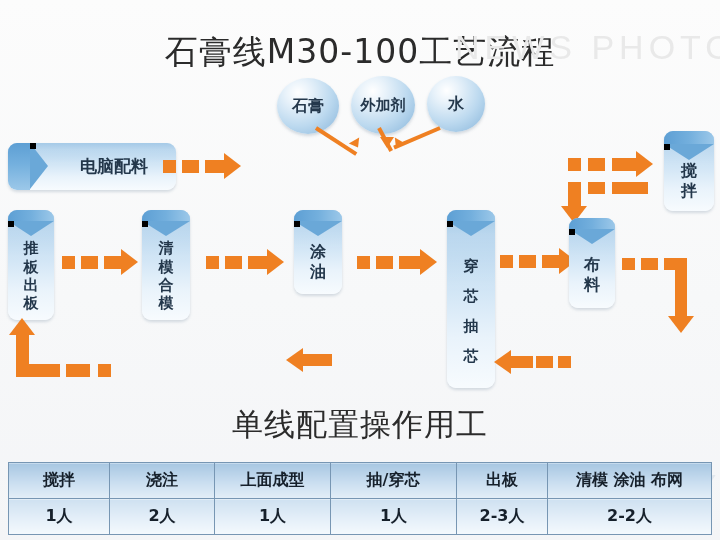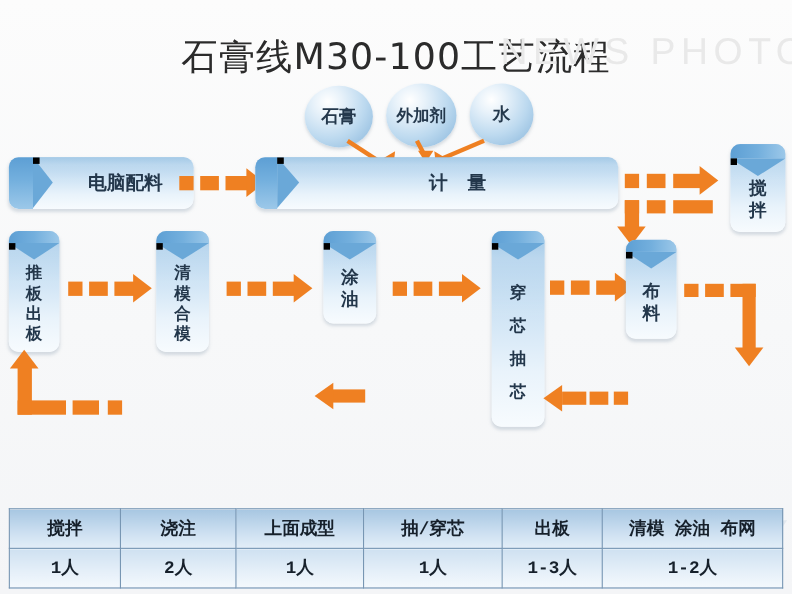--- a/index.html
+++ b/index.html
@@ -105,35 +105,36 @@
   .diag{position:absolute;transform-origin:0 50%;height:4px;background:#ef8022;}
 
   
   #ratio-table{
     position:absolute;left:8px;top:462px;width:704px;
     border-collapse:collapse;table-layout:fixed;
     font-family:"DejaVu Sans","Liberation Sans",sans-serif;
   }
   #ratio-table th,#ratio-table td{
     border:1px solid #7796b3;text-align:center;color:#16202b;
-    font-size:16px;font-weight:700;padding:0;height:35px;font-family:Liberation Mono, monospace;
+    font-size:16px;font-weight:700;padding:0;height:35px;
   }
   #ratio-table th{
     background:linear-gradient(180deg,#a8c7e2 0%,#cadef0 55%,#e3eef8 100%);
   }
   #ratio-table td{
     background:linear-gradient(180deg,#cfe1f1 0%,#e6f0f9 60%,#f4f9fd 100%);
   }
 </style>
 </head>
 <body>
 
 <div id="stage">
 
   <div class="title" id="main-title">石膏线M30-100工艺流程</div>
+  <div class="title" id="sub-title">单线配置操作用工</div>
 
   <div class="wm" id="wm-top">NEWS PHOTO</div>
   <div class="wm" id="wm-bot">MAKA COMPANY</div>
 
   <div class="oval" style="left:277px;top:78px;width:62px;height:56px;font-size:16px;">
     <span>石膏</span>
   </div>
   <div class="oval" style="left:351px;top:76px;width:64px;height:58px;font-size:15px;">
     <span>外加剂</span>
   </div>
@@ -156,27 +157,20 @@
     </div>
     <div class="shine"></div>
     <div class="label" style="font-size:17px;">电脑配料</div>
   </div>
 
   <div class="dash" style="left:163px;top:160px;width:13px;height:13px;"></div>
   <div class="dash" style="left:182px;top:160px;width:17px;height:13px;"></div>
   <div class="or" style="left:205px;top:160px;width:22px;height:13px;"></div>
   <div class="tri tri-r" style="left:224px;top:153px;border-width:13px 0 13px 17px;"></div>
 
-  <div class="box h" style="left:232px;top:143px;width:330px;height:47px;">
-    <div class="chev" style="width:20px;">
-      <i style="position:absolute;left:100%;top:0;width:0;height:0;border-style:solid;border-width:23.5px 0 23.5px 20px;border-color:transparent transparent transparent #6aa8d8;"></i>
-    </div>
-    <div class="shine"></div>
-    <div class="label" style="font-size:17px;letter-spacing:6px;">计  量</div>
-  </div>
 
   <div class="dash" style="left:568px;top:158px;width:13px;height:13px;"></div>
   <div class="dash" style="left:588px;top:158px;width:17px;height:13px;"></div>
   <div class="or" style="left:612px;top:158px;width:26px;height:13px;"></div>
   <div class="tri tri-r" style="left:636px;top:151px;border-width:13px 0 13px 17px;"></div>
 
   <div class="box v" style="left:664px;top:131px;width:50px;height:80px;">
     <div class="chevv" style="height:13px;">
       <i style="position:absolute;top:100%;left:0;width:0;height:0;border-style:solid;border-width:16px 25px 0 25px;border-color:#6aa8d8 transparent transparent transparent;"></i>
     </div>
@@ -306,19 +300,19 @@
         <th style="width:90px;">出板</th>
         <th>清模 涂油 布网</th>
       </tr>
     </thead>
     <tbody>
       <tr>
         <td>1人</td>
         <td>2人</td>
         <td>1人</td>
         <td>1人</td>
-        <td>1-3人</td>
-        <td>1-2人</td>
+        <td>2-3人</td>
+        <td>2-2人</td>
       </tr>
     </tbody>
   </table>
 
 </div>
 
 </body></html>

